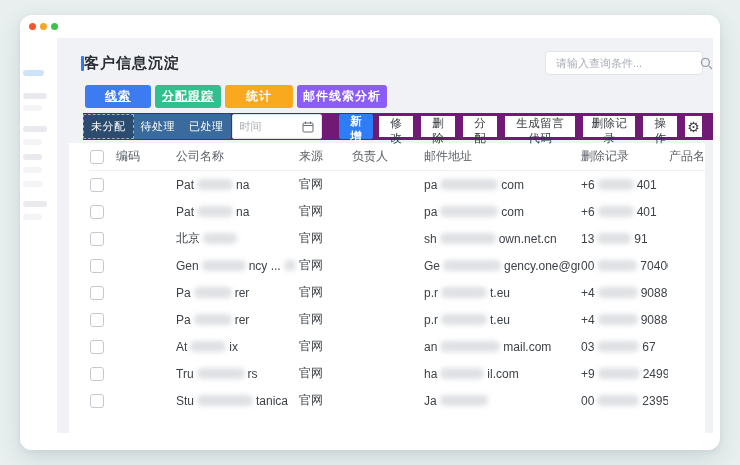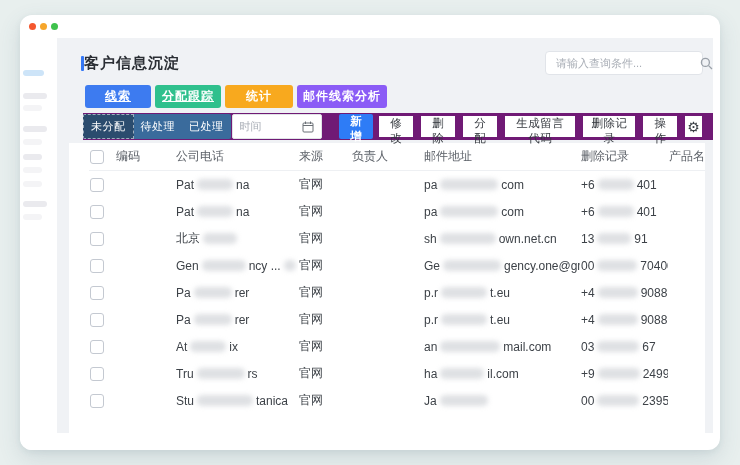--- a/index.html
+++ b/index.html
@@ -159,21 +159,21 @@
               <col class="c-source">
             <col class="c-owner">
               <col class="c-email">
               <col class="c-phone">
               <col class="c-product">
           </colgroup>
           <thead>
               <tr id="headrow">
                 <th><span class="cb"></span></th>
                 <th>编码</th>
-                <th>公司电话</th>
+                <th>公司名称</th>
                 <th>来源</th>
                 <th>负责人</th>
                 <th>邮件地址</th>
                 <th>删除记录</th>
                 <th>产品名称</th>
               </tr>
             </thead>
           <tbody id="tbody">
               <tr>
                 <td><span class="cb"></span></td>

